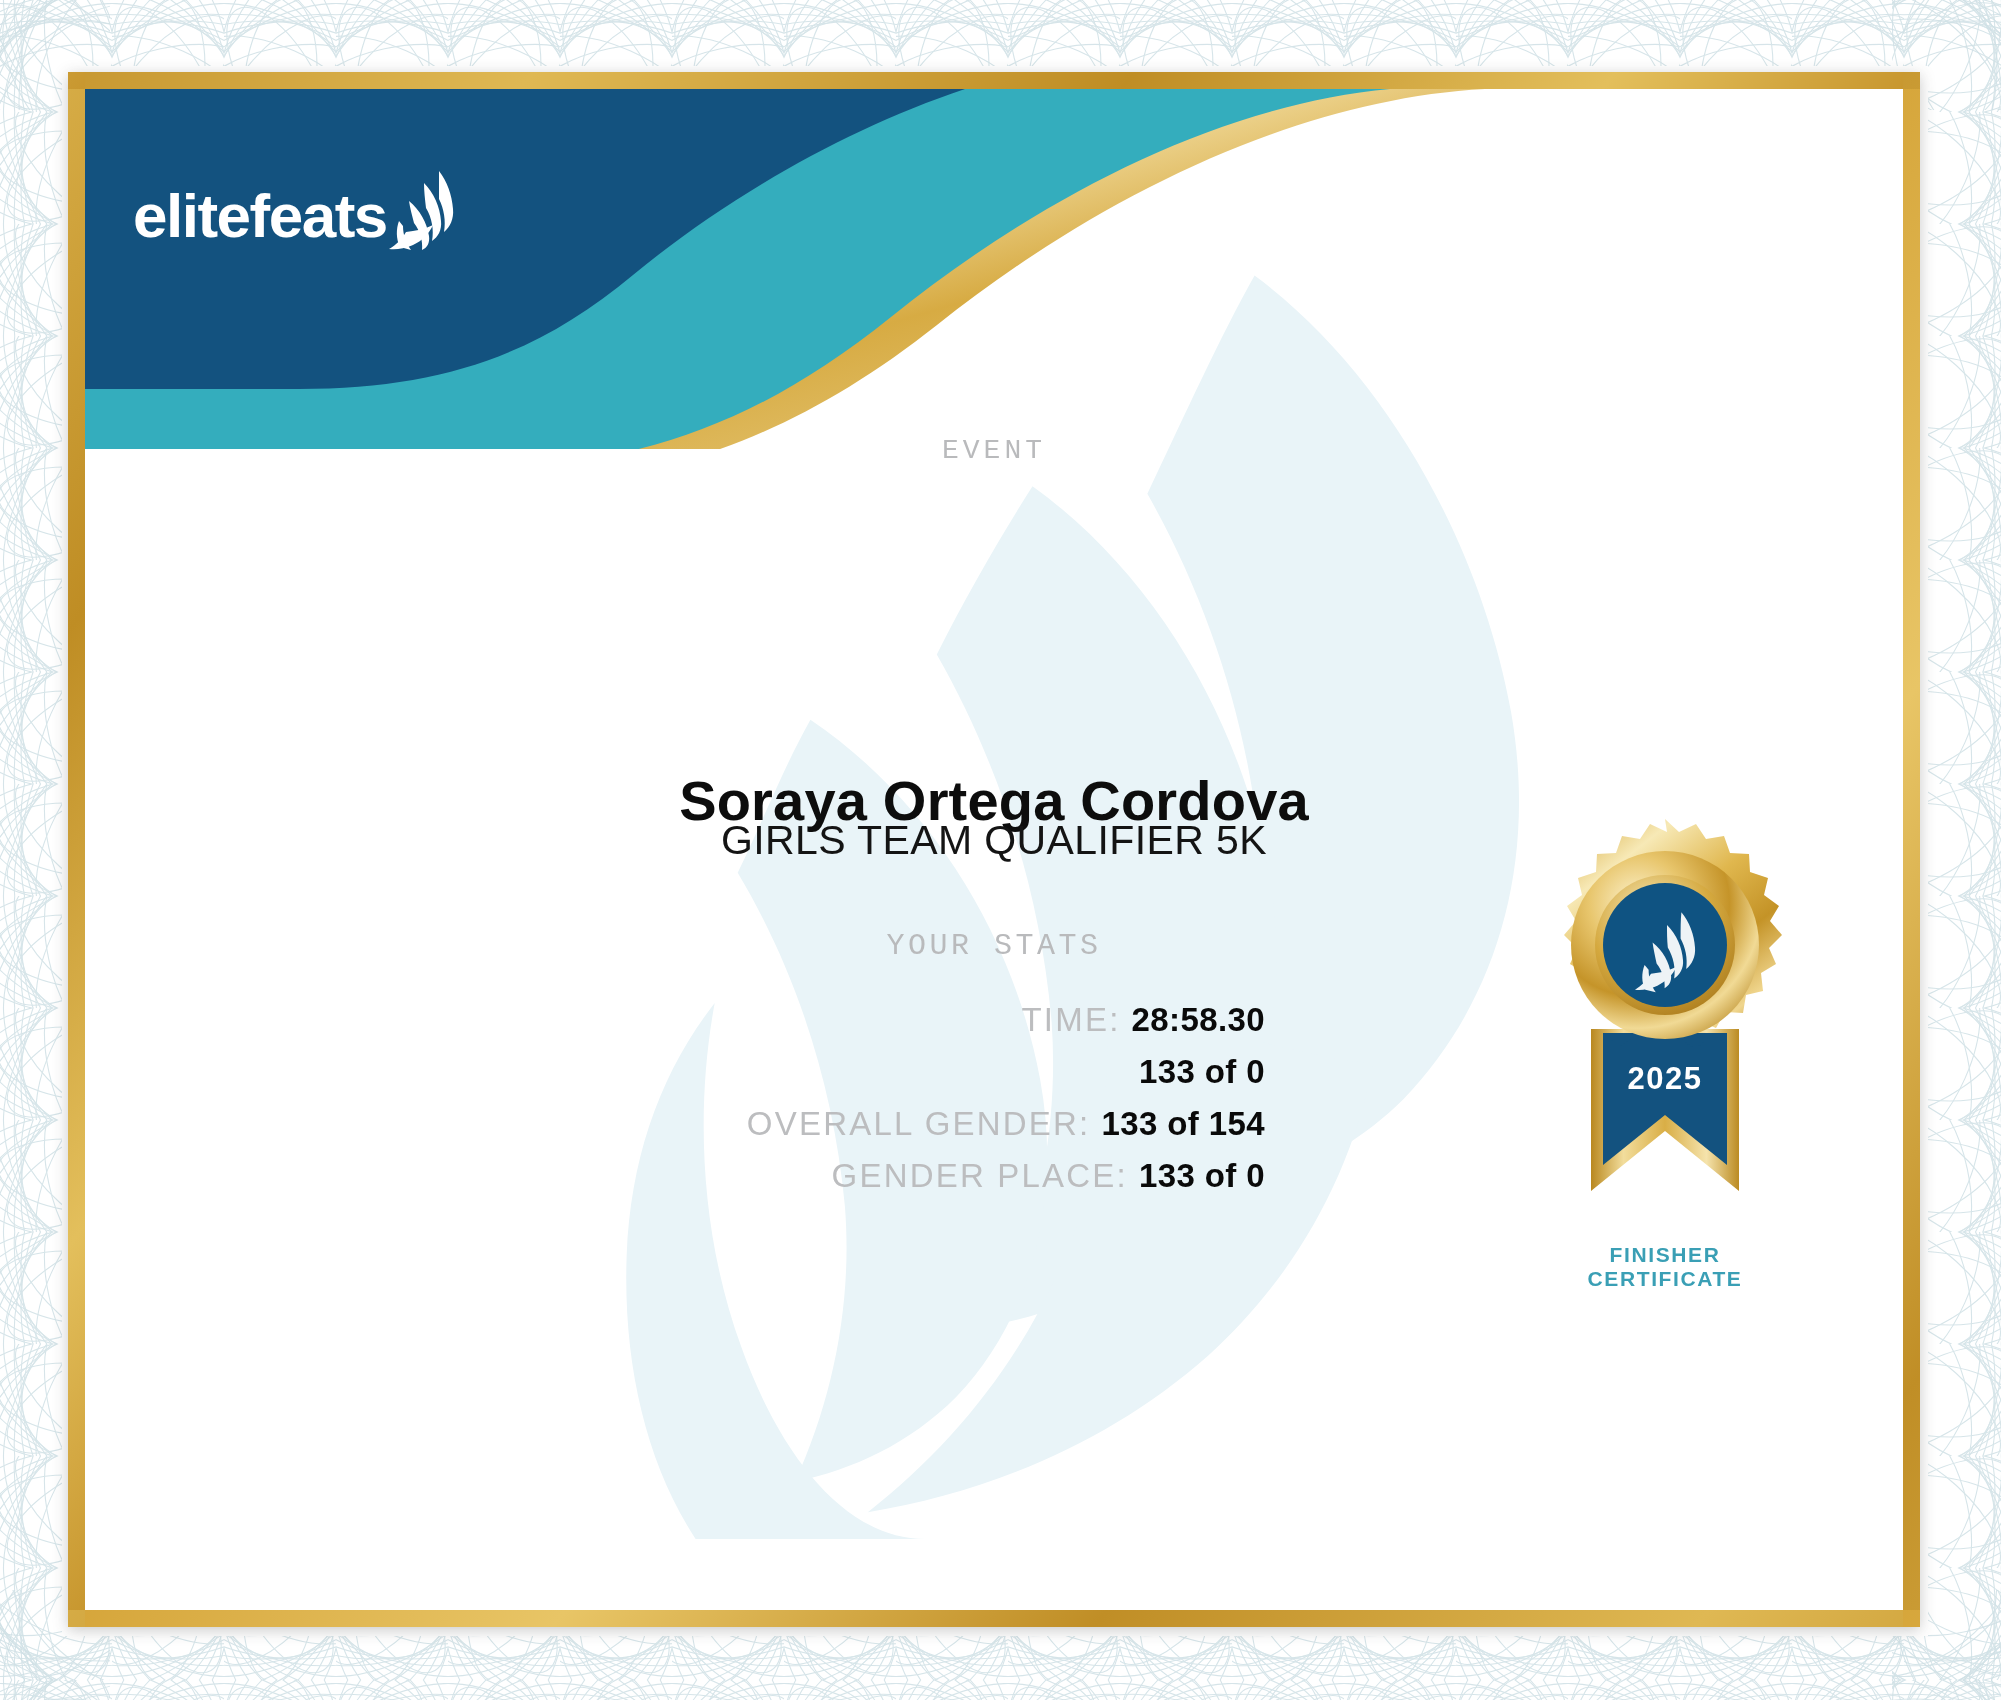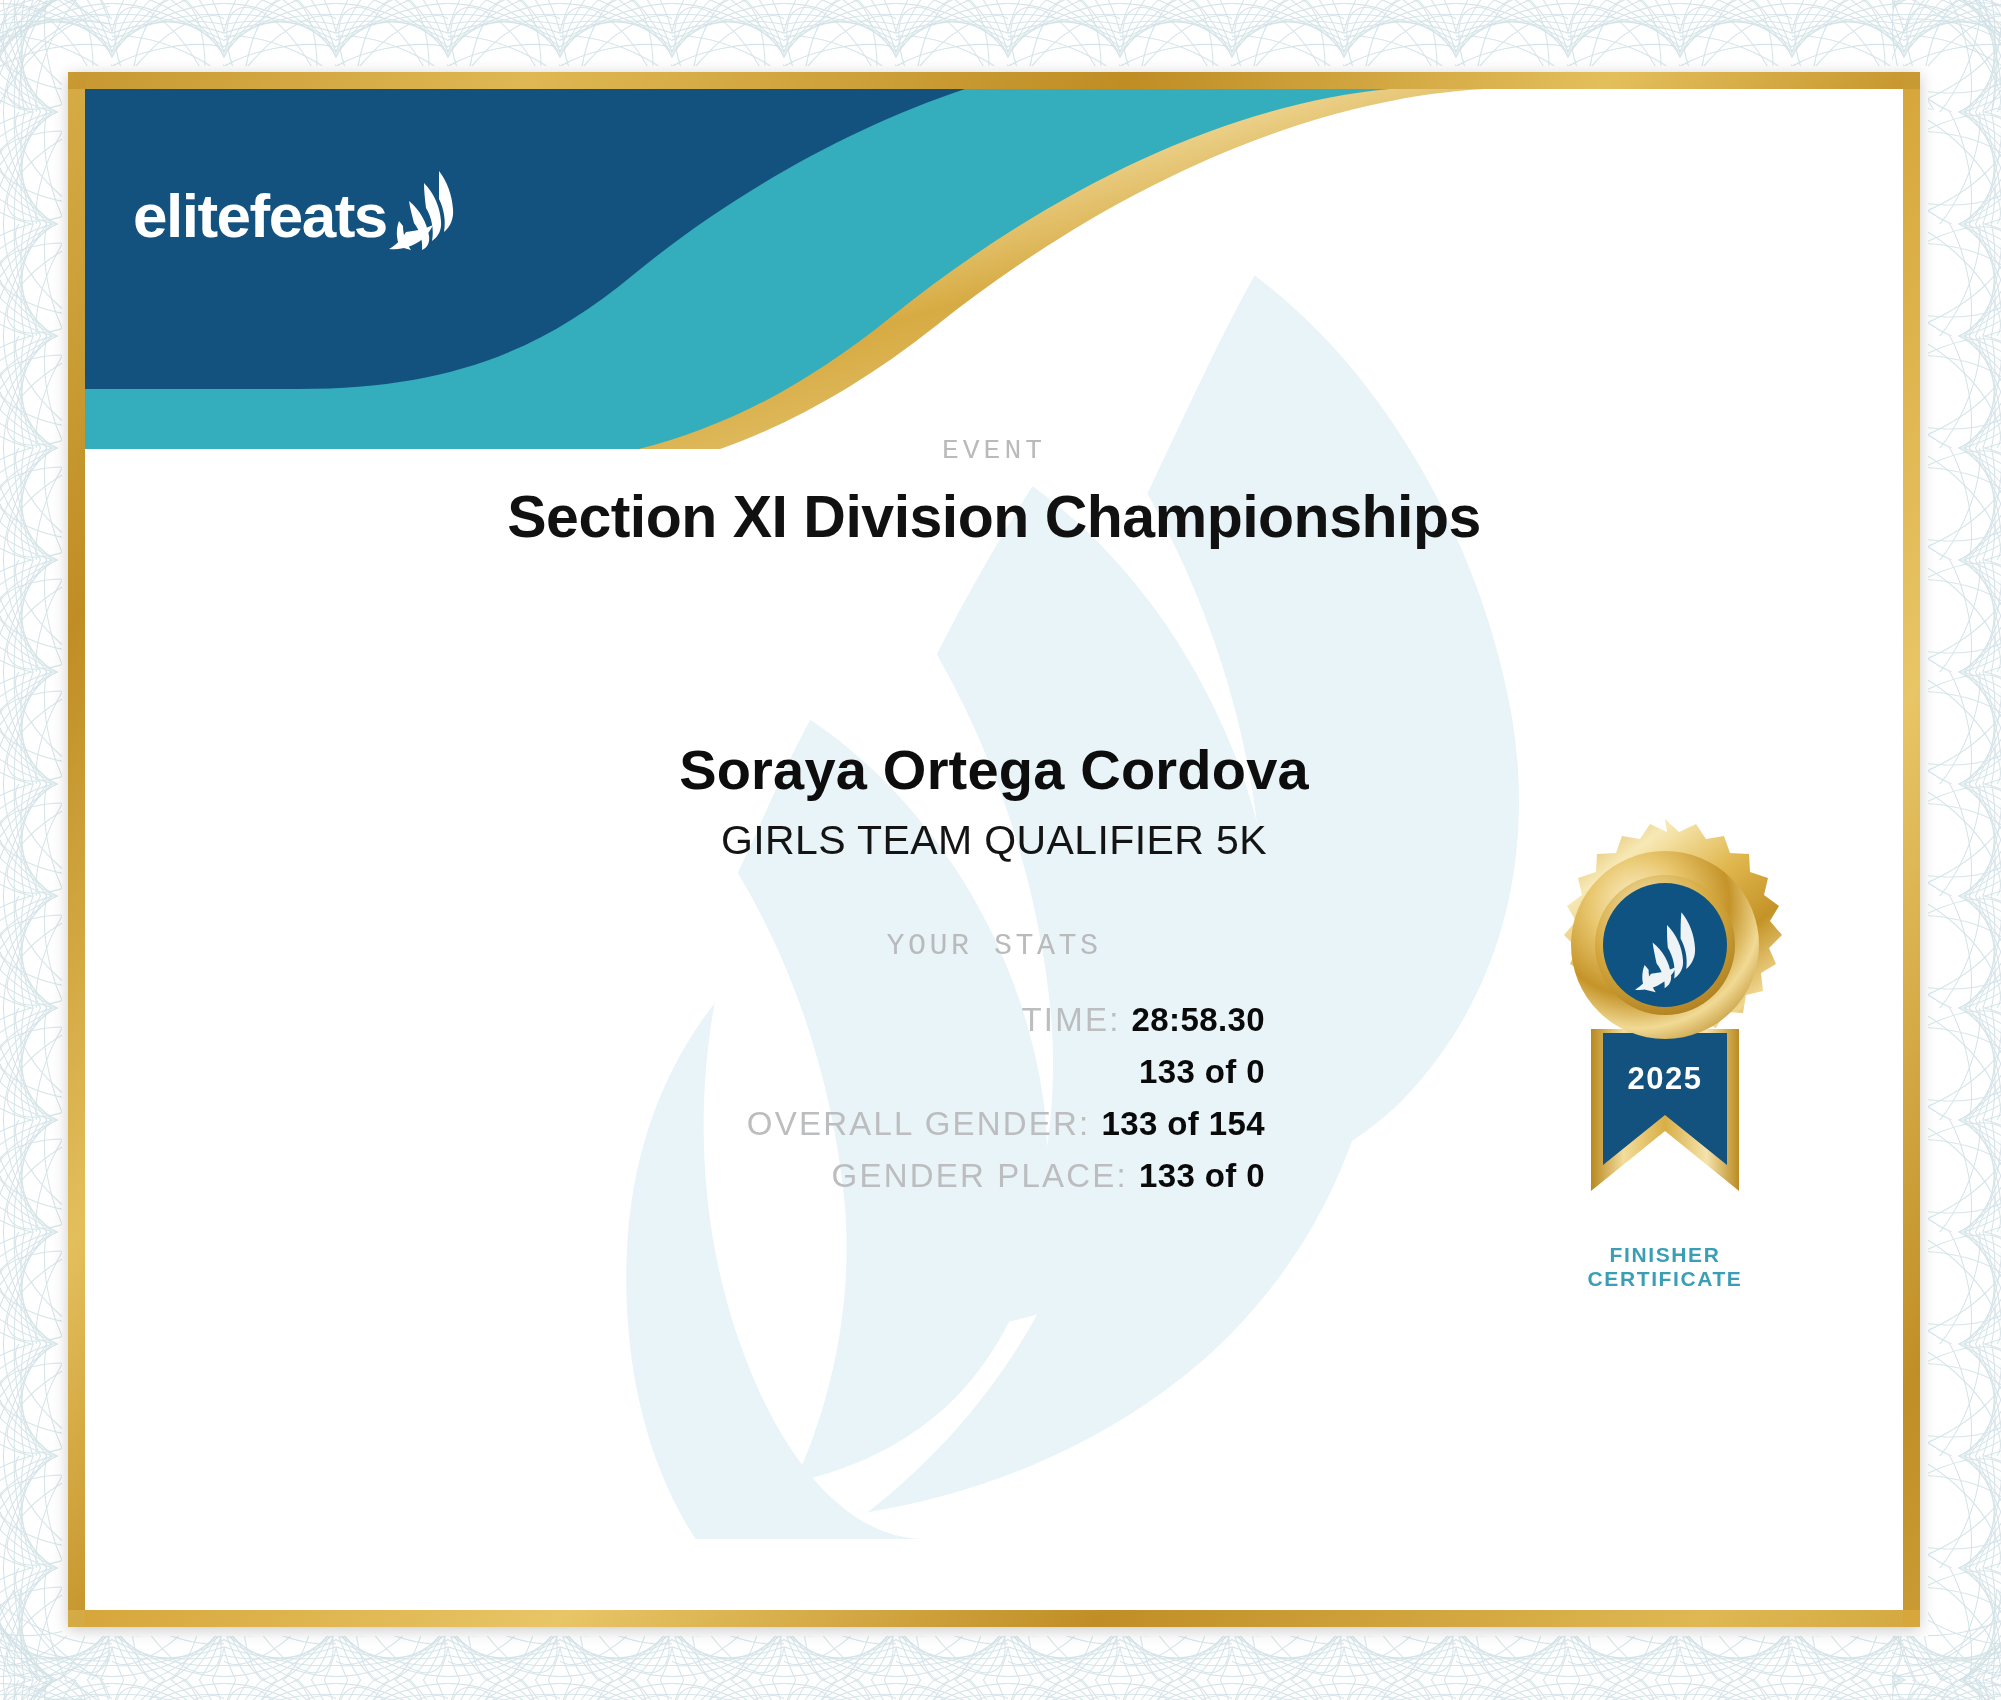--- a/index.html
+++ b/index.html
@@ -119,21 +119,21 @@
     font-size: 59px;
     color: #111111;
     letter-spacing: -0.5px;
     white-space: nowrap;
   }
 
   #awarded-label { left: 0; right: 0; top: 600px; font-size: 32px; letter-spacing: 3.5px; }
 
   #recipient-name {
     position: absolute;
-    left: 0; right: 0; top: 648px;
+    left: 0; right: 0; top: 679px;
     text-align: center;
     font-family: "Liberation Sans", sans-serif;
     font-weight: bold;
     font-size: 56px;
     color: #0d0d0d;
     letter-spacing: 0.2px;
     white-space: nowrap;
   }
 
   #recipient-division {
@@ -300,21 +300,20 @@
               <path d="M44 56 C40 65 33 72 24 76 C15 80 6 81 0 80 C7 76 13 70 17 63 C26 62 36 60 44 56 Z"></path>
             </g>
           </svg>
         </div>
       </div>
 
       <div class="content">
 
         <div class="label-caption" id="event-label">EVENT</div>
 
-        <div id="event-title">Section XI Division Championships</div>
 
 
         <div id="recipient-name">Soraya Ortega Cordova</div>
 
         <div id="recipient-division">GIRLS TEAM QUALIFIER 5K</div>
 
         <div class="label-caption" id="stats-label">YOUR STATS</div>
 
         <div class="stats-block">
           <div class="stat-row">

